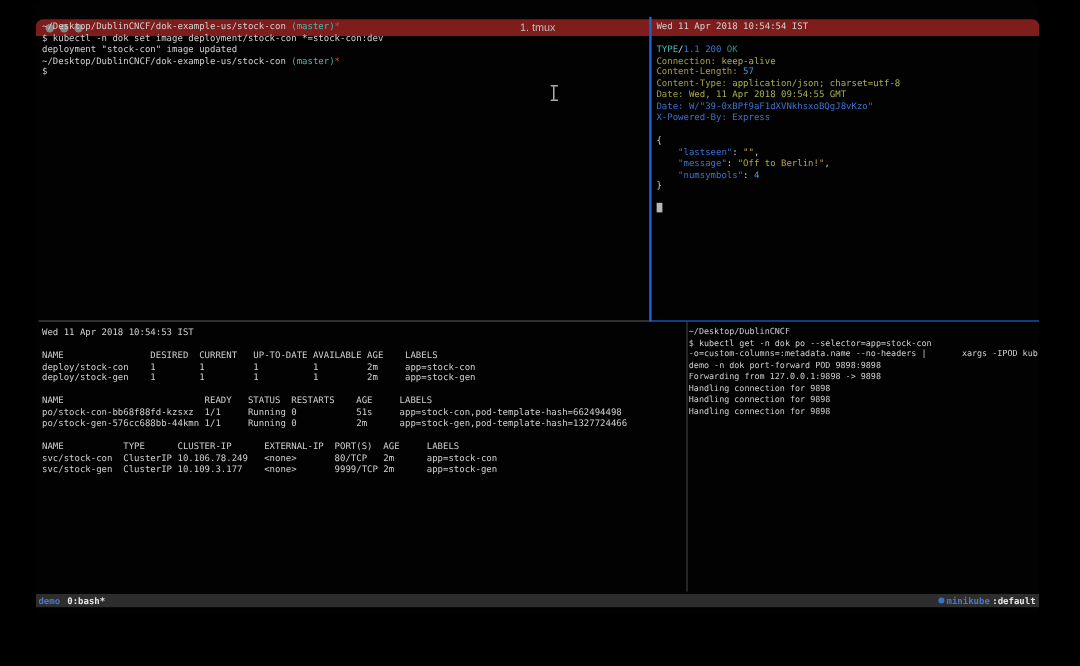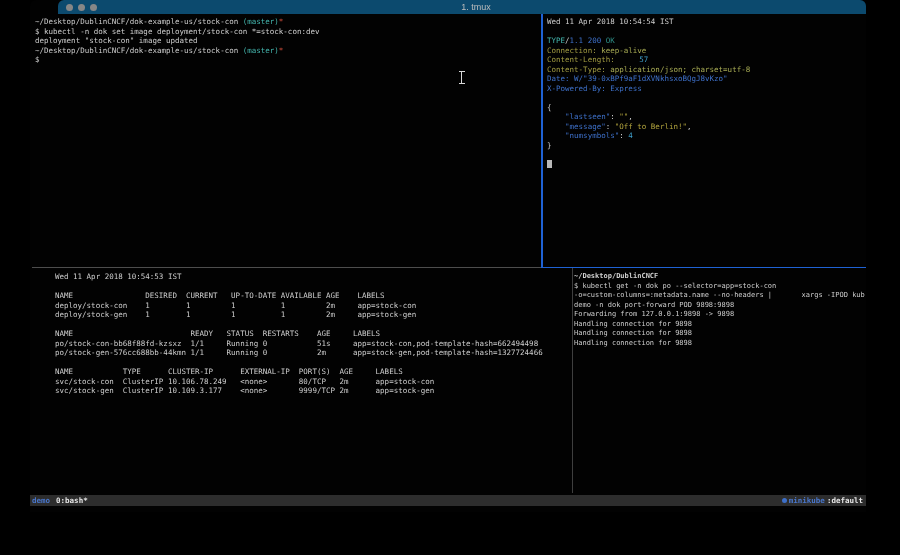--- a/index.html
+++ b/index.html
@@ -1,21 +1,21 @@
 <!DOCTYPE html>
 <html><head>
 <meta charset="utf-8">
 <style>
   html,body{margin:0;padding:0;background:#000;}
   body{width:900px;height:555px;position:relative;overflow:hidden;
        font-family:"DejaVu Sans Mono","Liberation Mono",monospace;}
   .window{position:absolute;left:30px;top:0;width:836px;height:512px;background:#020202;
           border-radius:6px 6px 0 0;overflow:hidden;}
-  .titlebar{position:absolute;left:0;top:0;width:100%;height:14px;background:#0c4a6e;
-            border-radius:6px 6px 0 0;margin-left:28px;}
+  .titlebar{position:absolute;left:0;top:16px;width:100%;height:14px;background:#7f1d1d;
+            border-radius:6px 6px 0 0;}
   .lights{position:absolute;left:8px;top:4px;display:flex;gap:5px;}
   .light{width:7px;height:7px;border-radius:50%;background:#878787;}
   .win-title{position:absolute;left:0;top:2px;width:100%;text-align:center;
              font-size:9px;color:#bdbdbd;font-family:"Liberation Sans",sans-serif;}
   .pane{position:absolute;overflow:hidden;font-size:7.5px;line-height:9.5px;color:#cfcfcf;}
   .tline{white-space:pre;height:9.5px;}
   .ttext{white-space:pre;margin:0;font-family:inherit;font-size:inherit;line-height:9.5px;color:#cfcfcf;}
   .spacer{height:9.5px;}
   .divider{position:absolute;}
   .cursor-block{display:inline-block;width:5px;height:8px;background:#b8b8b8;vertical-align:-1px;}
@@ -59,52 +59,53 @@
   <div class="divider" style="left:511px;top:266.5px;width:325px;height:1.5px;background:#1f62d4;"></div>
 
   <div class="divider" style="left:2px;top:266.5px;width:509px;height:1.2px;background:#4d4d4d;"></div>
   <div class="divider" style="left:542px;top:268px;width:1.2px;height:225px;background:#3e3e3e;"></div>
 
   <div class="pane" style="left:517px;top:17px;width:318px;height:248px;">
       <div class="tline"><span style="color: rgb(207, 207, 207);">Wed 11 Apr 2018 10:54:54 IST</span></div>
       <div class="tline">&nbsp;</div>
       <div class="tline"><span style="color: rgb(69, 184, 176);">TYPE</span><span style="color: rgb(207, 207, 207);">/</span><span style="color: rgb(63, 114, 204);">1.1 200</span><span style="color: rgb(207, 207, 207);"> </span><span style="color: rgb(47, 144, 137);">OK</span></div>
       <div class="tline"><span style="color: rgb(163, 157, 67);">Connection:</span><span style="color: rgb(169, 173, 85);"> keep-alive</span></div>
-      <div class="tline"><span style="color: rgb(163, 157, 67);">Content-Length:</span><span style="color: rgb(63, 160, 204); margin-left: 20px;"> 57</span></div>
+      <div class="tline"><span style="color: rgb(163, 157, 67);">Content-Length:</span><span style="color: rgb(63, 160, 204);"> 57</span></div>
       <div class="tline"><span style="color: rgb(163, 157, 67);">Content-Type:</span><span style="color: rgb(169, 173, 85);"> application/json; charset=utf-8</span></div>
+      <div class="tline"><span style="color: rgb(163, 157, 67);">Date:</span><span style="color: rgb(169, 173, 85);"> Wed, 11 Apr 2018 09:54:55 GMT</span></div>
       <div class="tline"><span style="color: rgb(63, 114, 204);">Date:</span><span style="color: rgb(63, 114, 204);"> W/"39-0xBPf9aF1dXVNkhsxoBQgJ8vKzo"</span></div>
       <div class="tline"><span style="color: rgb(63, 114, 204);">X-Powered-By:</span><span style="color: rgb(63, 114, 204);"> Express</span></div>
       <div class="tline">&nbsp;</div>
       <div class="tline"><span style="color: rgb(207, 207, 207);">{</span></div>
       <div class="tline"><span style="color: rgb(207, 207, 207);">    </span><span style="color: rgb(63, 114, 204);">"lastseen"</span><span style="color: rgb(207, 207, 207);">: </span><span style="color: rgb(180, 166, 62);">""</span><span style="color: rgb(207, 207, 207);">,</span></div>
       <div class="tline"><span style="color: rgb(207, 207, 207);">    </span><span style="color: rgb(63, 114, 204);">"message"</span><span style="color: rgb(207, 207, 207);">: </span><span style="color: rgb(180, 166, 62);">"Off to Berlin!"</span><span style="color: rgb(207, 207, 207);">,</span></div>
       <div class="tline"><span style="color: rgb(207, 207, 207);">    </span><span style="color: rgb(63, 114, 204);">"numsymbols"</span><span style="color: rgb(207, 207, 207);">: </span><span style="color: rgb(63, 160, 204);">4</span></div>
       <div class="tline"><span style="color: rgb(207, 207, 207);">}</span></div>
       <div class="tline">&nbsp;</div>
       <div class="tline"><span class="cursor-block"></span></div>
     </div>
 
-  <div class="pane" style="left:5px;top:272px;width:535px;height:220px;margin-left:20px;">
+  <div class="pane" style="left:5px;top:272px;width:535px;height:220px;">
     <div class="tline">Wed 11 Apr 2018 10:54:53 IST</div>
     <div class="spacer"></div>
     <pre class="ttext">NAME                DESIRED  CURRENT   UP-TO-DATE AVAILABLE AGE    LABELS
 deploy/stock-con    1        1         1          1         2m     app=stock-con
 deploy/stock-gen    1        1         1          1         2m     app=stock-gen</pre>
     <div class="spacer"></div>
     <pre class="ttext">NAME                          READY   STATUS  RESTARTS    AGE     LABELS
 po/stock-con-bb68f88fd-kzsxz  1/1     Running 0           51s     app=stock-con,pod-template-hash=662494498
 po/stock-gen-576cc688bb-44kmn 1/1     Running 0           2m      app=stock-gen,pod-template-hash=1327724466</pre>
     <div class="spacer"></div>
     <pre class="ttext">NAME           TYPE      CLUSTER-IP      EXTERNAL-IP  PORT(S)  AGE     LABELS
 svc/stock-con  ClusterIP 10.106.78.249   &lt;none&gt;       80/TCP   2m      app=stock-con
 svc/stock-gen  ClusterIP 10.109.3.177    &lt;none&gt;       9999/TCP 2m      app=stock-gen</pre>
   </div>
 
   <div class="pane" style="left:544px;top:272px;width:292px;height:220px;font-size:7px;">
-      <div class="tline"><span style="color: rgb(207, 207, 207); font-weight: bold;">~/Desktop/DublinCNCF</span></div>
+      <div class="tline"><span style="color: rgb(207, 207, 207);">~/Desktop/DublinCNCF</span></div>
       <div class="tline"><span style="color: rgb(207, 207, 207);">$ kubectl get -n dok po --selector=app=stock-con</span></div>
       <div class="tline"><span style="color: rgb(207, 207, 207);">-o=custom-columns=:metadata.name --no-headers |       xargs -IPOD kub</span></div>
       <div class="tline"><span style="color: rgb(207, 207, 207);">demo -n dok port-forward POD 9898:9898</span></div>
       <div class="tline"><span style="color: rgb(207, 207, 207);">Forwarding from 127.0.0.1:9898 -&gt; 9898</span></div>
       <div class="tline"><span style="color: rgb(207, 207, 207);">Handling connection for 9898</span></div>
       <div class="tline"><span style="color: rgb(207, 207, 207);">Handling connection for 9898</span></div>
       <div class="tline"><span style="color: rgb(207, 207, 207);">Handling connection for 9898</span></div>
     </div>
 
   <div class="statusbar">

